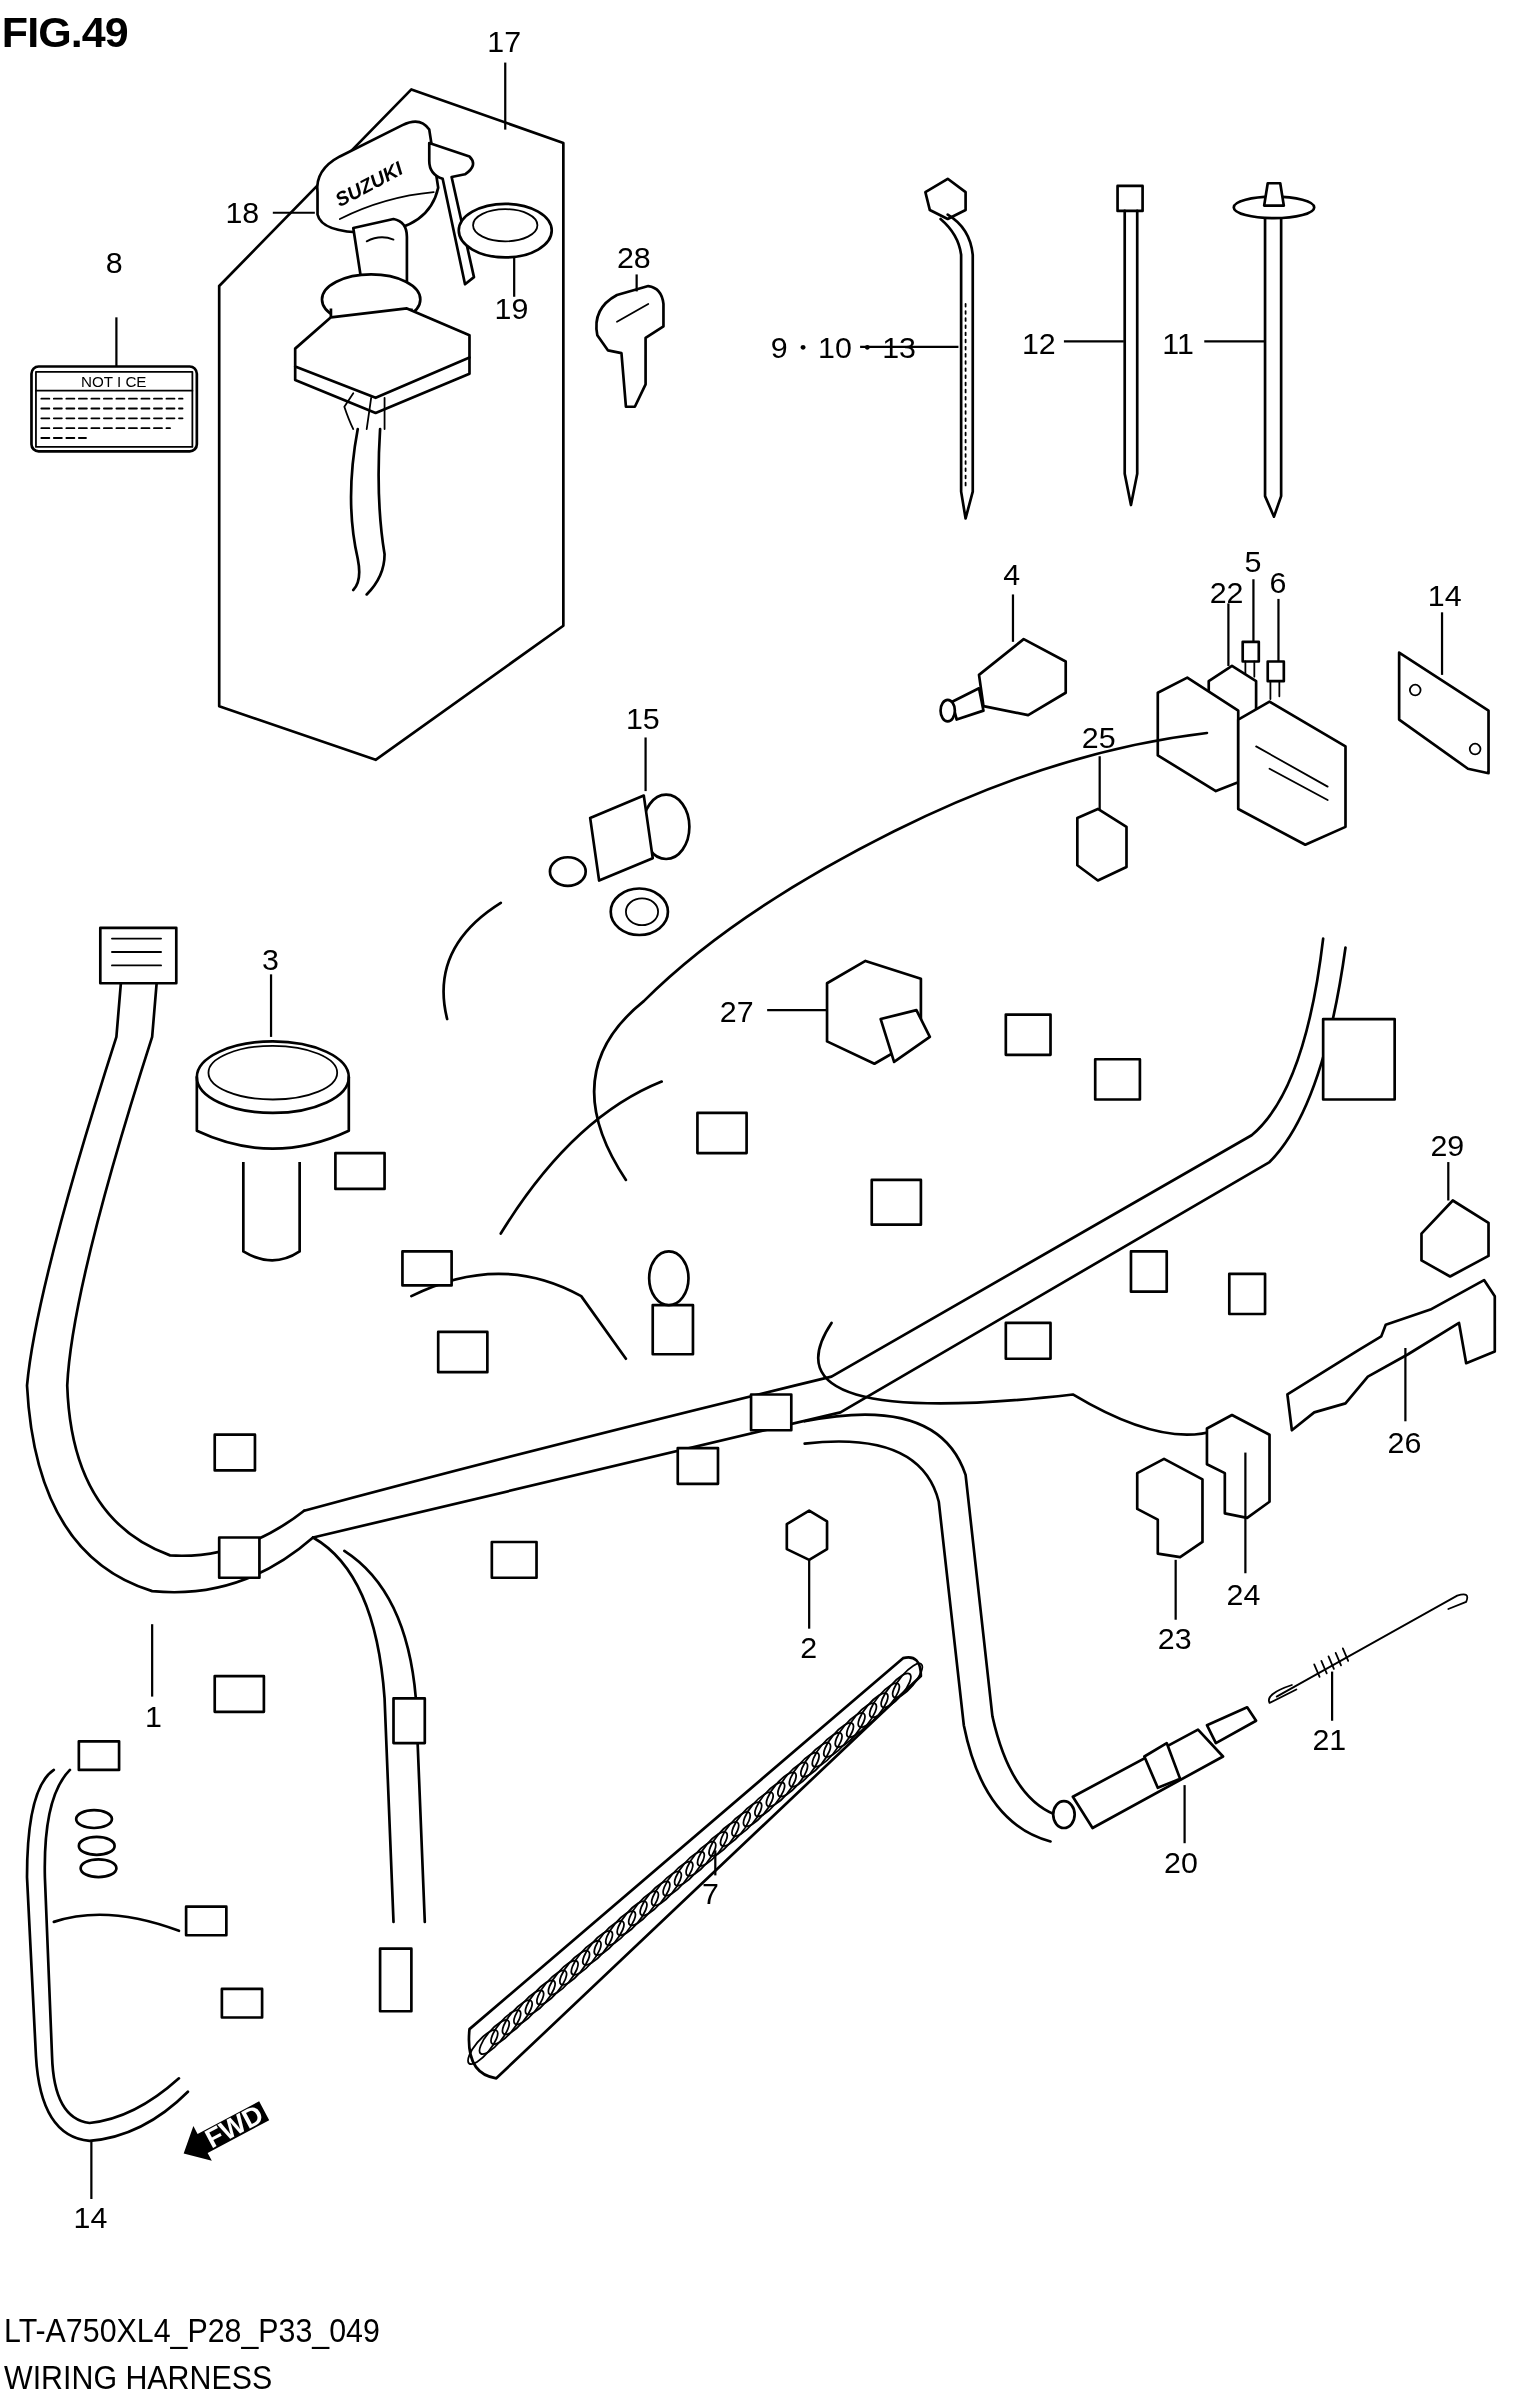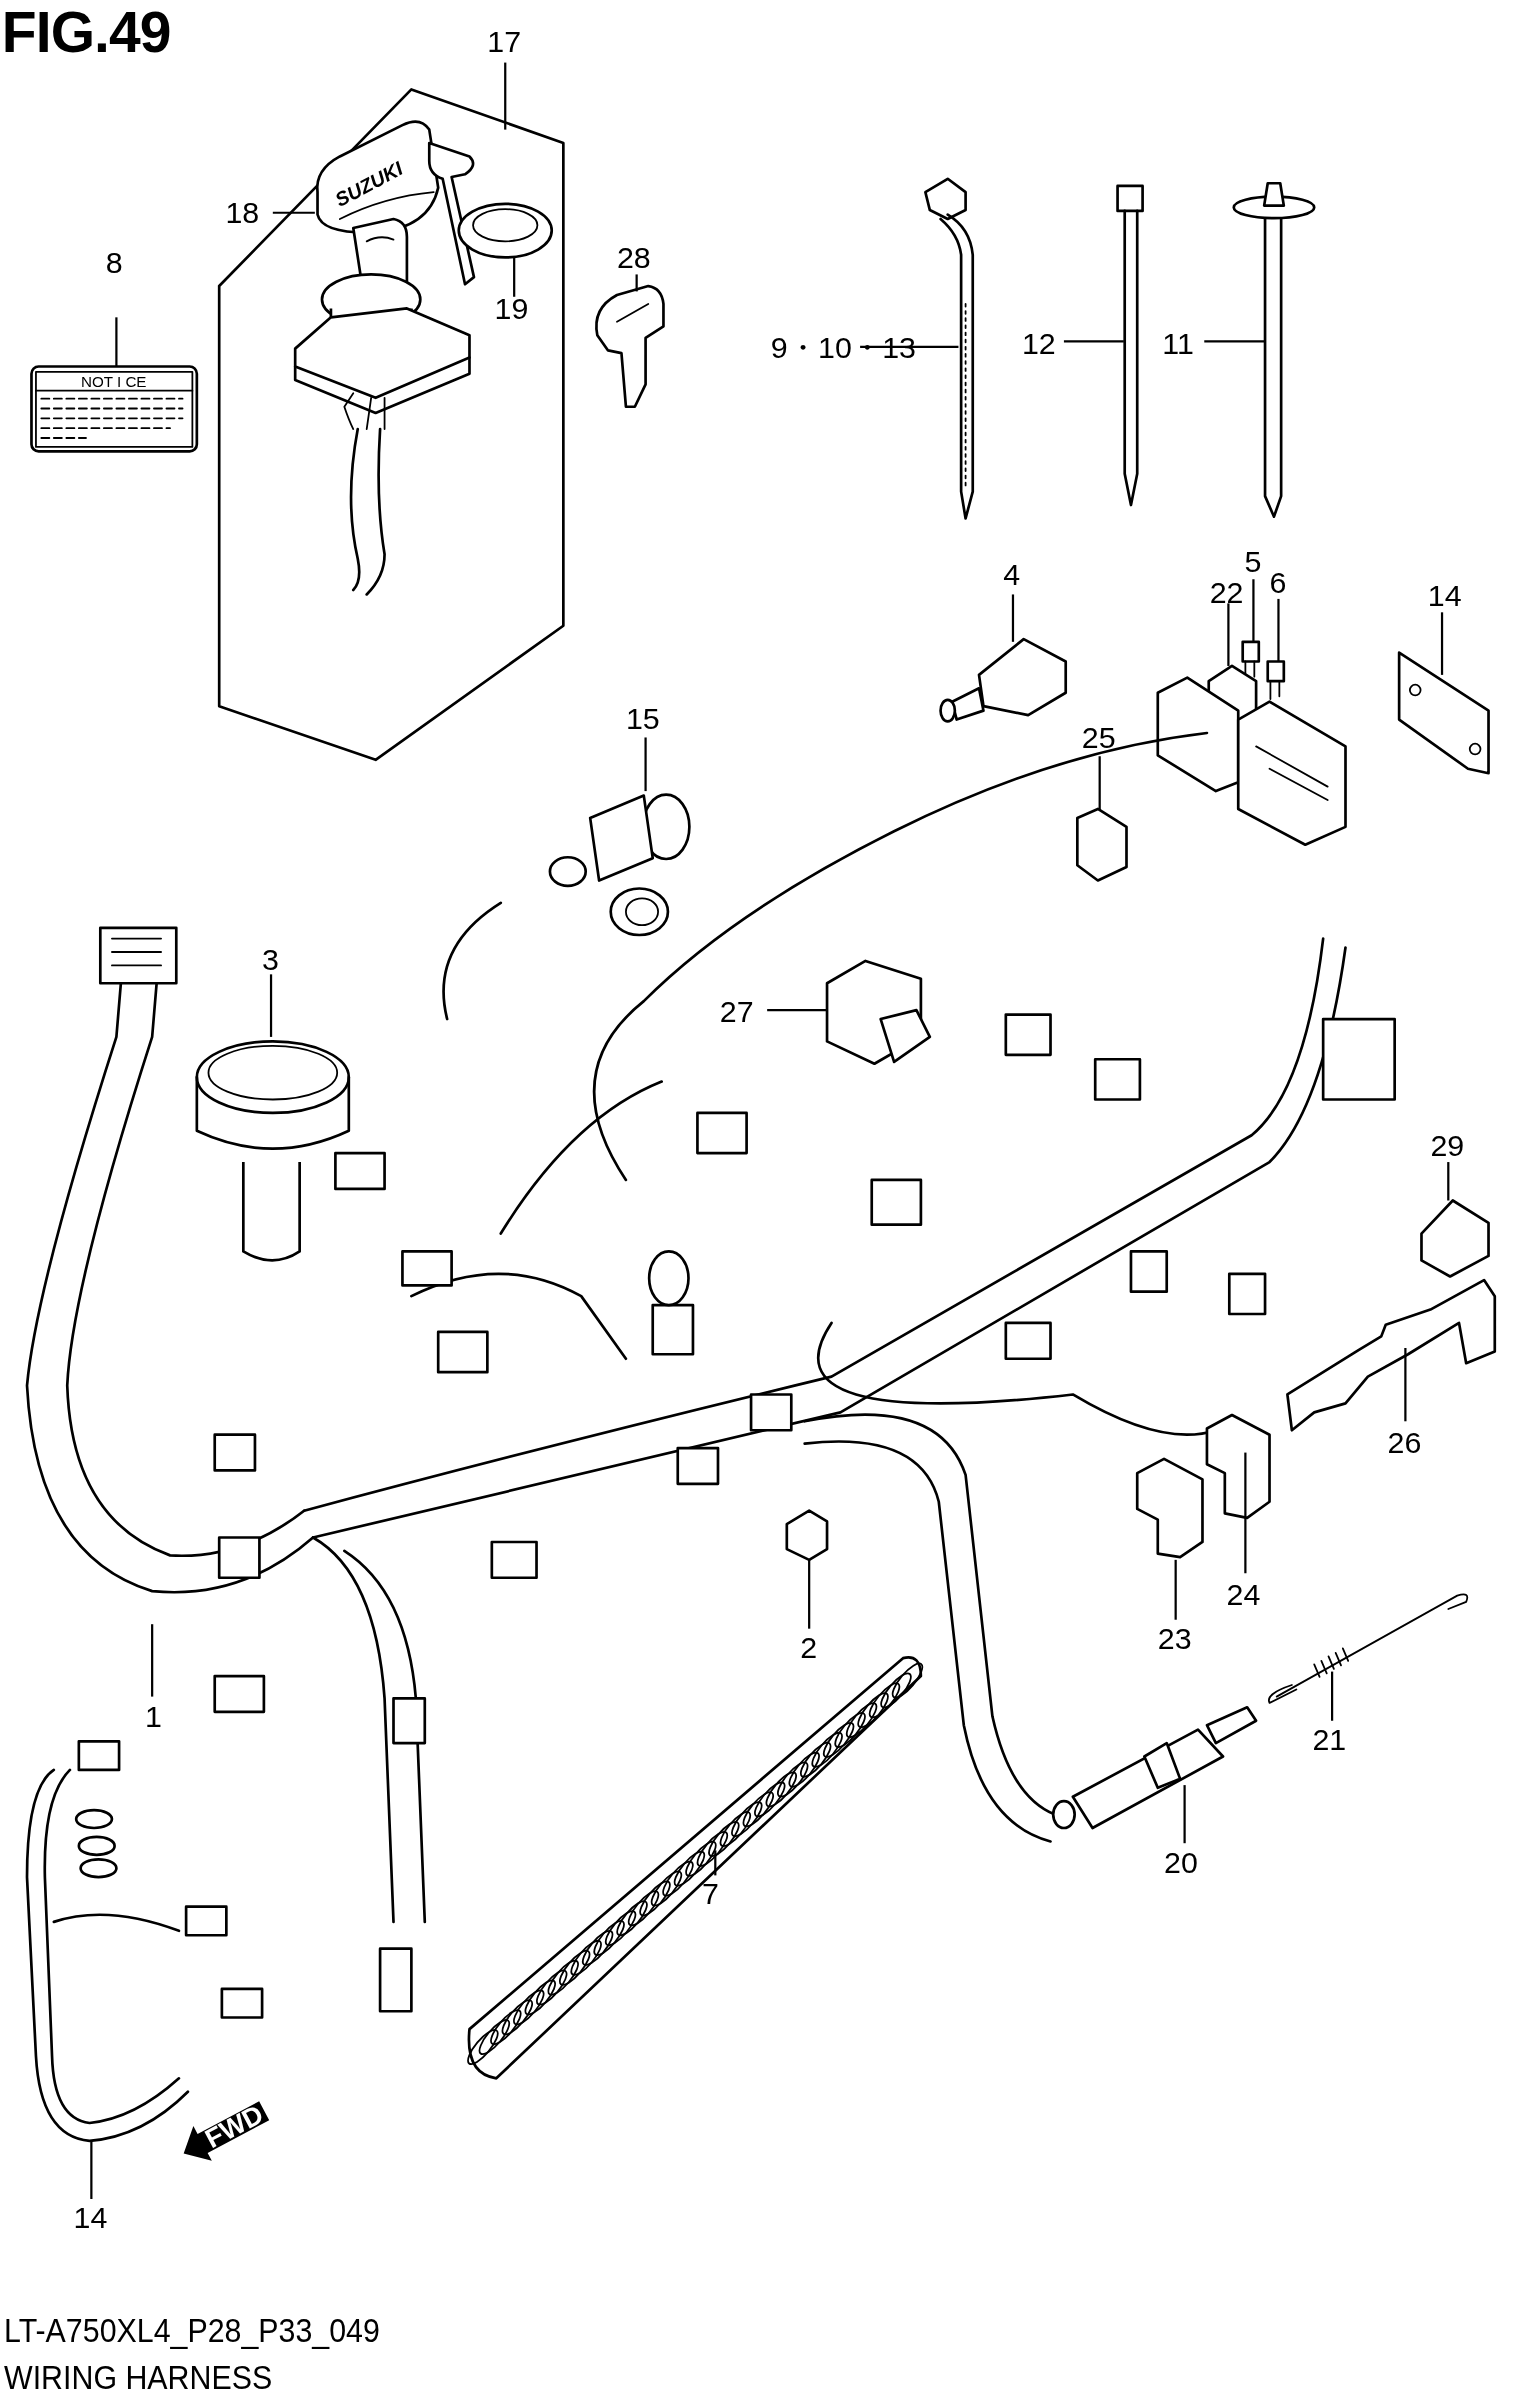--- a/index.html
+++ b/index.html
@@ -1,17 +1,17 @@
 <!DOCTYPE html>
 <html style="font-size:14.3px"><head>
 <meta charset="utf-8">
 <style>
   html, body { margin: 0; padding: 0; background: #ffffff; }
   body { width: 1520px; height: 2401px; position: relative; overflow: hidden; font-family: "Liberation Sans", sans-serif; color: #000; }
-  #fig-title { position: absolute; left: 1.8px; top: 0px; font-size: 57px; font-weight: bold; letter-spacing: -0.9px; line-height: 64px; }
+  #fig-title { position: absolute; left: 1.8px; top: 0px; font-size: 43px; font-weight: bold; letter-spacing: -0.9px; line-height: 64px; }
   #footer-code { position: absolute; left: 3.6px; top: 2311px; font-size: 33px; line-height: 39px; transform: scaleX(0.92); transform-origin: left top; }
   #footer-title { position: absolute; left: 3.6px; top: 2358px; font-size: 33px; line-height: 39px; transform: scaleX(0.92); transform-origin: left top; }
   svg#art { position: absolute; left: 0; top: 0; }
   .ln { fill: none; stroke: #000; stroke-width: 3; stroke-linecap: round; stroke-linejoin: round; }
   .thin { fill: none; stroke: #000; stroke-width: 2; stroke-linecap: round; stroke-linejoin: round; }
   .fillw { fill: #fff; stroke: #000; stroke-width: 3; stroke-linejoin: round; }
   .lbl { font-family: "Liberation Sans", sans-serif; font-size: 34px; fill: #000; }
   .lead { stroke: #000; stroke-width: 2.5; fill: none; }
   .notice-txt { font-family: "Liberation Sans", sans-serif; font-size: 17px; fill: #000; }
   .fwd-txt { font-family: "Liberation Sans", sans-serif; font-size: 30px; font-weight: bold; fill: #fff; }

